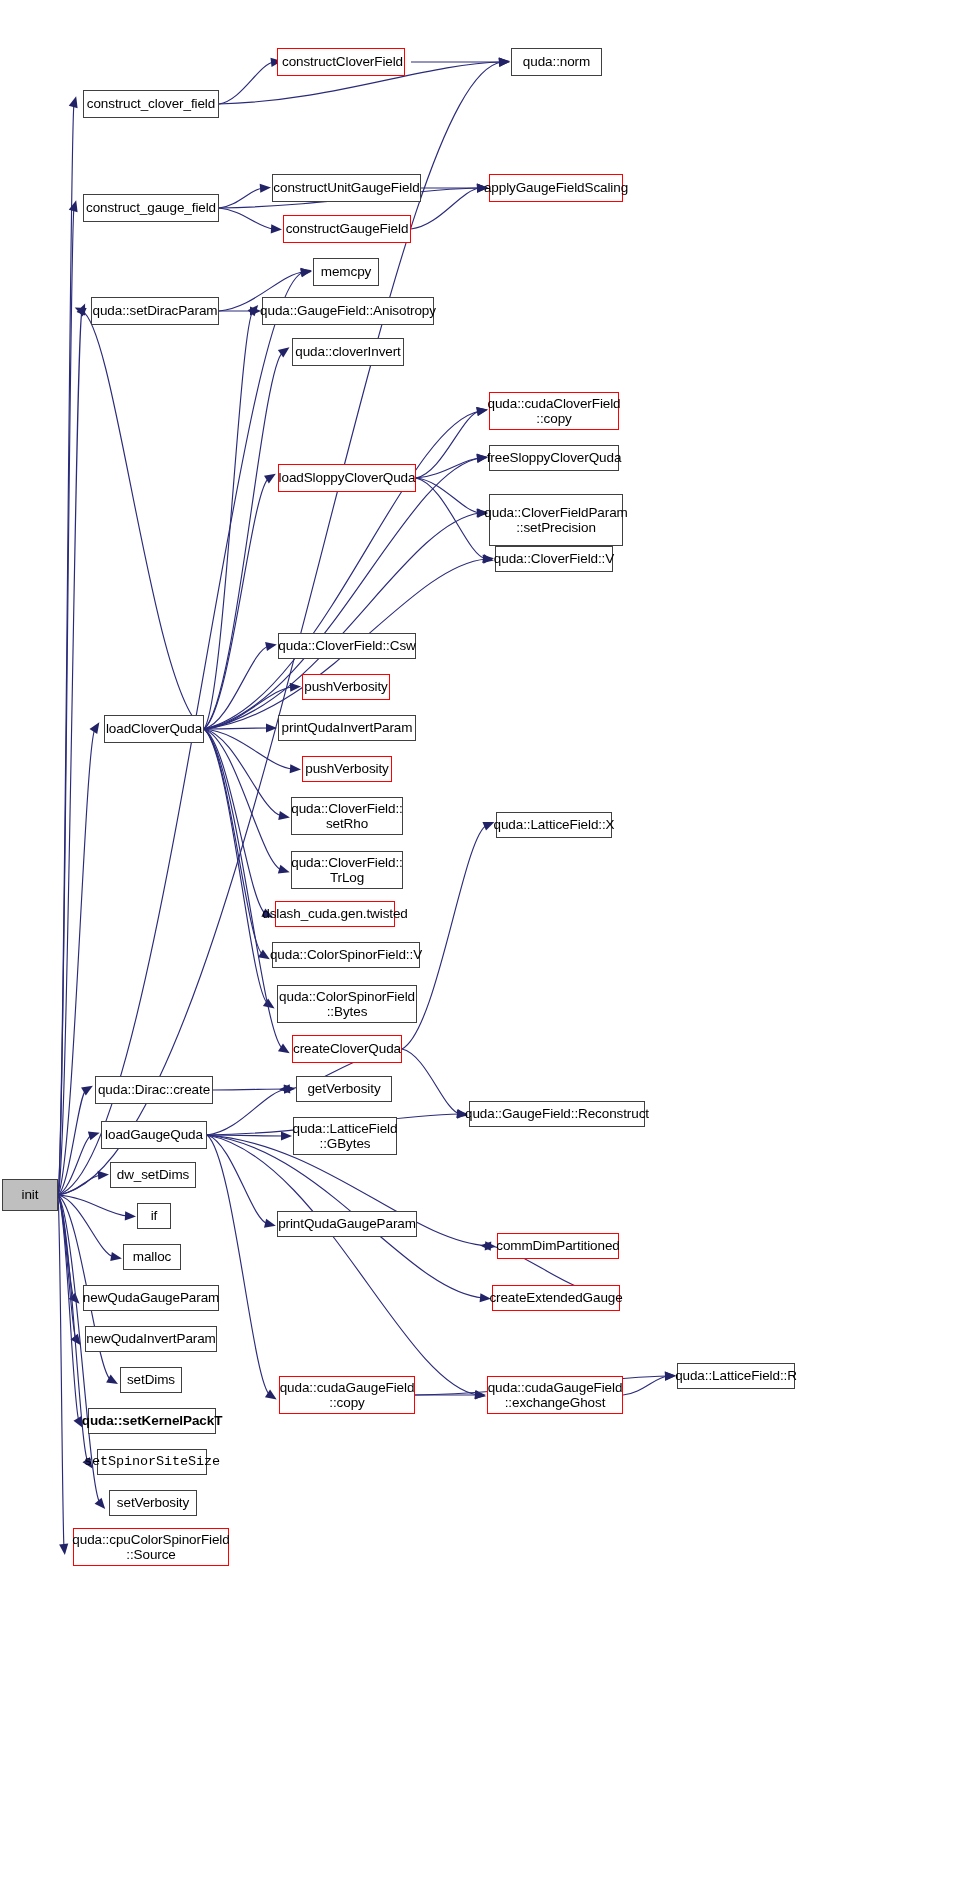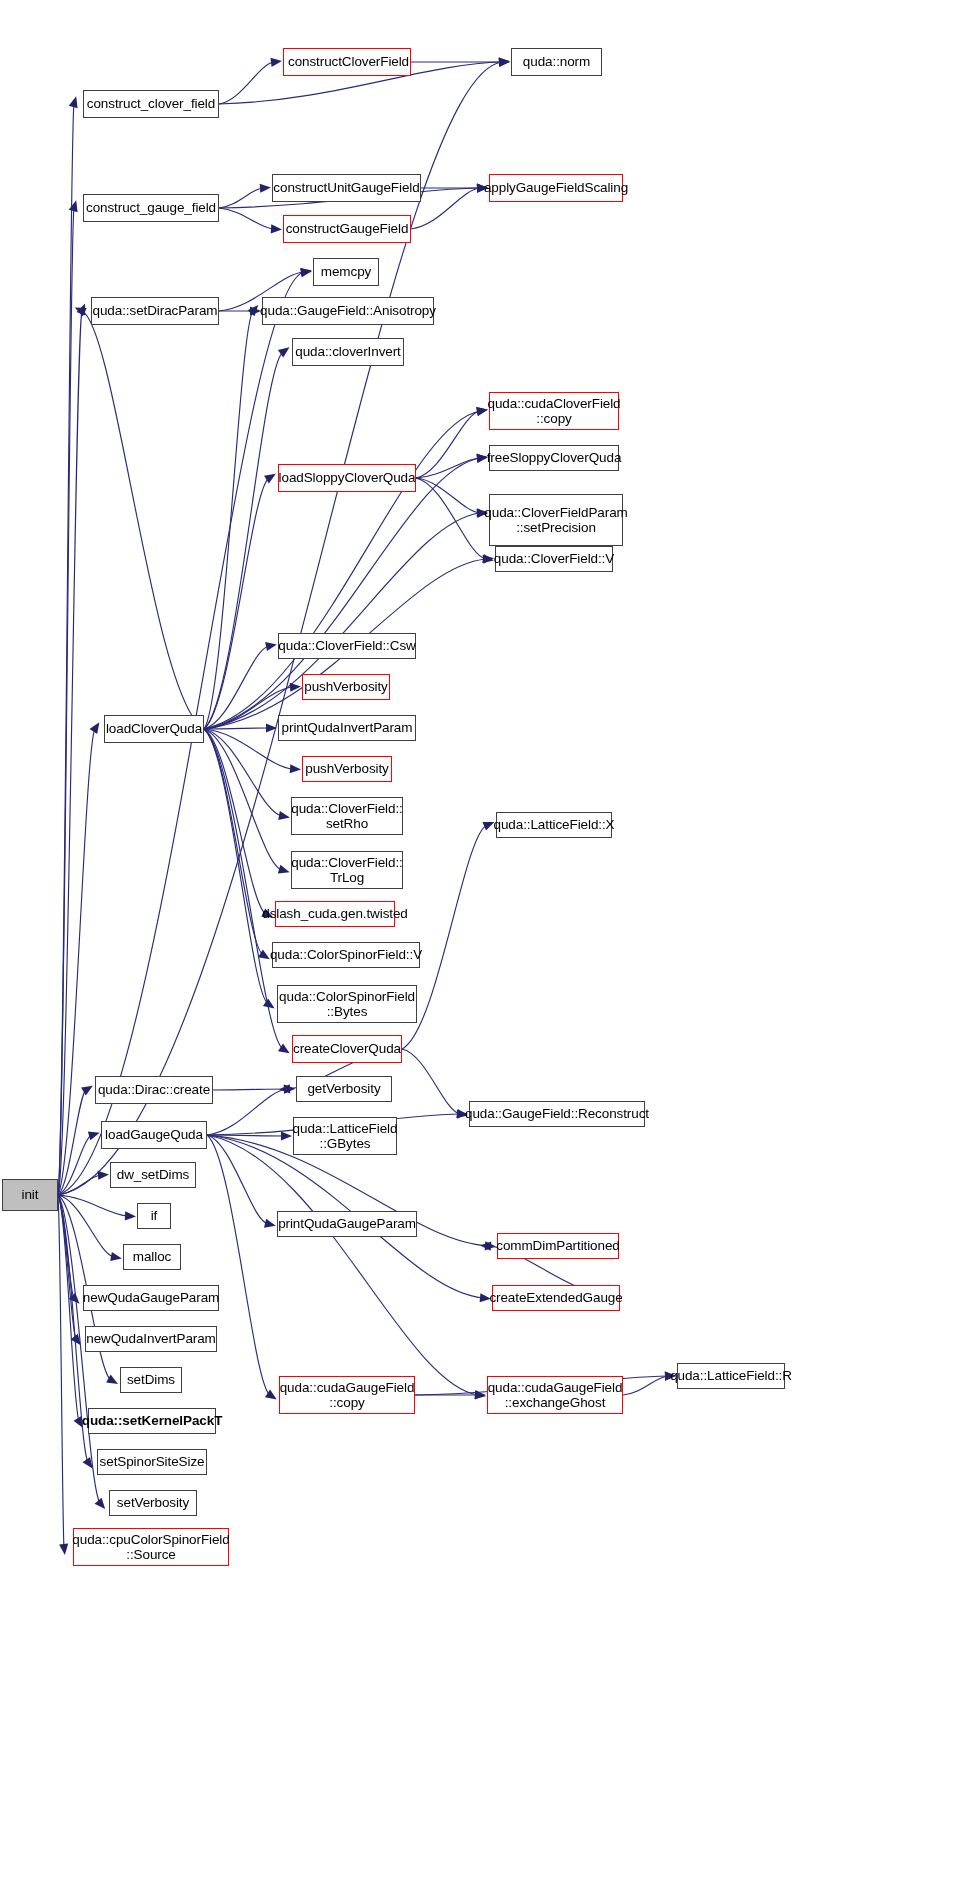--- a/index.html
+++ b/index.html
@@ -150,21 +150,21 @@
       <path d="M 415 1395 C 441.46 1395, 460.36 1395, 478 1395"></path>
       <polygon points="486,1395 475,1399.6 475,1390.4"></polygon>
       <path d="M 415 1395 C 521.26 1393.461, 597.16 1376.855, 668 1376"></path>
       <polygon points="675.9994173769389,1375.9034514136465 665.0557339208011,1380.6358707116226 664.9447030464945,1371.4365407281427"></polygon>
       <path d="M 623 1395 C 641.9 1393.461, 655.4 1376.855, 668 1376"></path>
       <polygon points="675.9816449963608,1375.4583883752468 665.3183098105976,1380.7925502321898 664.6954564421317,1371.613658486375"></polygon>
     </svg>
   <div id="node-layer">
       <div class="node root" style="left: 2px; top: 1179px; width: 56px; height: 32px;">init</div>
       <div class="node" style="left: 83px; top: 90px; width: 136px; height: 28px;">construct_clover_field</div>
-      <div class="node red" style="left: 283px; top: 48px; width: 128px; height: 28px; padding-left: 6px;">constructCloverField</div>
+      <div class="node red" style="left: 277px; top: 48px; width: 128px; height: 28px; padding-left: 6px;">constructCloverField</div>
       <div class="node" style="left: 511px; top: 48px; width: 91px; height: 28px;">quda::norm</div>
       <div class="node" style="left: 83px; top: 194px; width: 136px; height: 28px;">construct_gauge_field</div>
       <div class="node" style="left: 272px; top: 174px; width: 149px; height: 28px;">constructUnitGaugeField</div>
       <div class="node red" style="left: 283px; top: 215px; width: 128px; height: 28px;">constructGaugeField</div>
       <div class="node red" style="left: 489px; top: 174px; width: 134px; height: 28px;">applyGaugeFieldScaling</div>
       <div class="node" style="left: 313px; top: 258px; width: 66px; height: 28px;">memcpy</div>
       <div class="node" style="left: 91px; top: 297px; width: 128px; height: 28px;">quda::setDiracParam</div>
       <div class="node" style="left: 262px; top: 297px; width: 172px; height: 28px;">quda::GaugeField::Anisotropy</div>
       <div class="node" style="left: 292px; top: 338px; width: 112px; height: 28px;">quda::cloverInvert</div>
       <div class="node red" style="left: 489px; top: 392px; width: 130px; height: 38px;">quda::cudaCloverField
@@ -198,23 +198,23 @@
       <div class="node" style="left: 110px; top: 1162px; width: 86px; height: 26px;">dw_setDims</div>
       <div class="node" style="left: 137px; top: 1203px; width: 34px; height: 26px;">if</div>
       <div class="node" style="left: 123px; top: 1244px; width: 58px; height: 26px;">malloc</div>
       <div class="node" style="left: 277px; top: 1211px; width: 140px; height: 26px;">printQudaGaugeParam</div>
       <div class="node red" style="left: 497px; top: 1233px; width: 122px; height: 26px;">commDimPartitioned</div>
       <div class="node red" style="left: 492px; top: 1285px; width: 128px; height: 26px;">createExtendedGauge</div>
       <div class="node" style="left: 83px; top: 1285px; width: 136px; height: 26px;">newQudaGaugeParam</div>
       <div class="node" style="left: 85px; top: 1326px; width: 132px; height: 26px;">newQudaInvertParam</div>
       <div class="node" style="left: 120px; top: 1367px; width: 62px; height: 26px;">setDims</div>
       <div class="node" style="left: 88px; top: 1408px; width: 128px; height: 26px; font-weight: bold;">quda::setKernelPackT</div>
-      <div class="node" style="left: 97px; top: 1449px; width: 110px; height: 26px;">setSpinorSiteSize</div>
+      <div class="node" style="left: 97px; top: 1449px; width: 110px; height: 26px; font-family: Liberation Mono, monospace;">setSpinorSiteSize</div>
       <div class="node" style="left: 109px; top: 1490px; width: 88px; height: 26px;">setVerbosity</div>
       <div class="node red" style="left: 73px; top: 1528px; width: 156px; height: 38px;">quda::cpuColorSpinorField
 ::Source</div>
       <div class="node red" style="left: 279px; top: 1376px; width: 136px; height: 38px;">quda::cudaGaugeField
 ::copy</div>
       <div class="node red" style="left: 487px; top: 1376px; width: 136px; height: 38px;">quda::cudaGaugeField
 ::exchangeGhost</div>
-      <div class="node" style="left: 677px; top: 1363px; width: 108px; height: 26px;">quda::LatticeField::R</div>
+      <div class="node" style="left: 677px; top: 1363px; width: 118px; height: 26px;">quda::LatticeField::R</div>
     </div>
 </div>
 
 </body></html>

